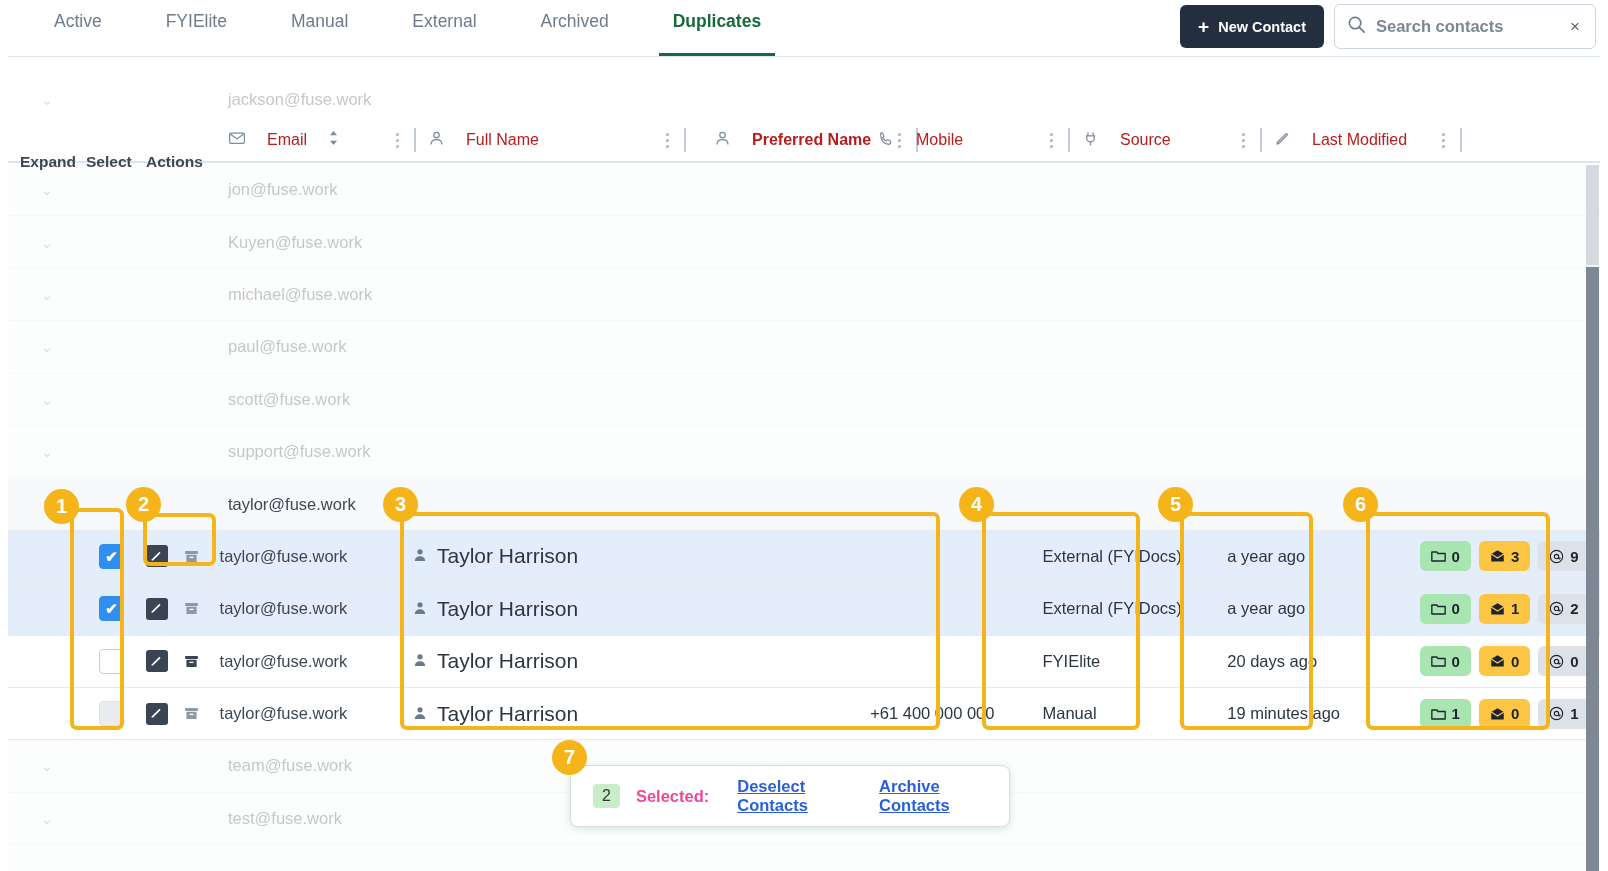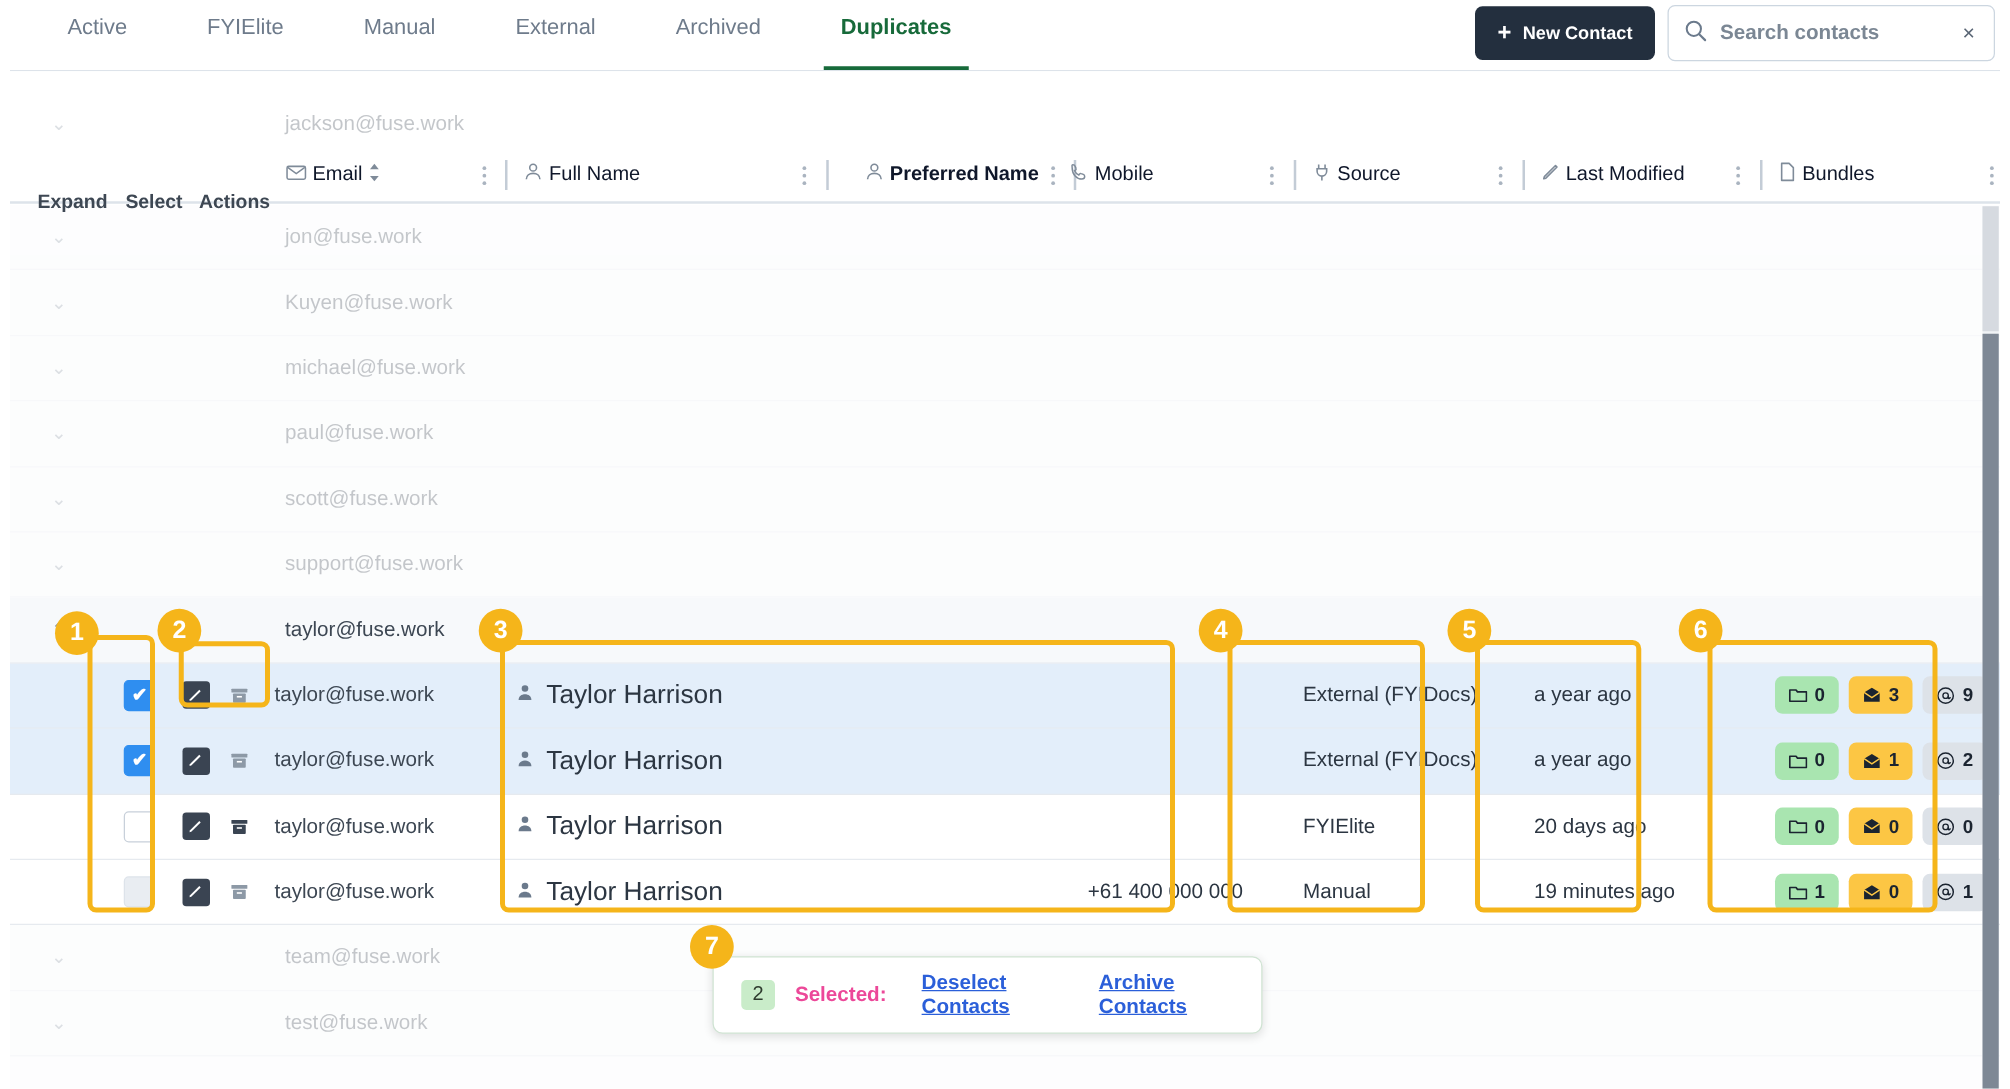--- a/index.html
+++ b/index.html
@@ -53,26 +53,26 @@
   .tablewrap {
     position:absolute; left:8px; top:57px; width:1592px; height:814px;
     background:#fff; overflow:hidden;
   }
   .hdrrow {
     position:absolute; left:0; top:62px; width:1592px; height:44px;
     background:#fff; display:flex; align-items:center;
     border-bottom:2px solid #dde3ea; z-index:5;
   }
   .hdr-fixed { display:flex; align-items:center; font-size:15.5px; font-weight:bold; color:#3d4753; }
-  .hdr-fixed span { display:inline-block; text-align:right;margin-top:44px; }
+  .hdr-fixed span { display:inline-block; text-align:left;margin-top:44px; }
   .h-expand { width:78px; padding-left:12px; }
   .h-select { width:60px; }
   .h-actions { width:70px; }
   .colhdr {
-    display:flex; align-items:center; gap:4px; color:#0f172a; font-size:16px;
+    display:flex; align-items:center; gap:21px; color:#b91c1c; font-size:16px;
     position:relative; height:44px;
   }
   .colhdr .chlabel { white-space:nowrap; }
   .colsep { display:flex; align-items:center; gap:0px; margin-left:auto; height:44px; }
   .kebab { width:14px; display:flex; flex-direction:column; align-items:center; gap:3px; }
   .kebab i { width:3px; height:3px; background:#aab4c0; border-radius:50%; display:block; }
   .vbar { width:2px; height:24px; background:#c3ccd6; margin-left:10px; }
 
   
   .rows { position:absolute; left:0; top:107px; width:1592px; }
@@ -330,33 +330,20 @@
         <span class="colsep">
             <span class="kebab">
               <i></i>
               <i></i>
               <i></i>
             </span>
             <span class="vbar"></span>
           </span>
       </div>
 
-      <div class="colhdr" style="width:200px;padding-left:12px;">
-        <span><svg width="16" height="17" viewBox="0 0 18 20">
-              <path d="M3.5 2h7l4 4v12h-11z" fill="none" stroke="#7f8b99" stroke-width="1.5" stroke-linejoin="round"></path>
-            </svg></span>
-        <span class="chlabel">Bundles</span>
-        <span class="colsep">
-            <span class="kebab">
-              <i></i>
-              <i></i>
-              <i></i>
-            </span>
-          </span>
-      </div>
     </div>
 
     <div class="rows">
 
       <div class="row alt faded">
         <div class="c-expand">
             <span class="chev">⌄</span>
           </div>
         <div class="c-select"></div>
         <div class="c-actions"></div>

